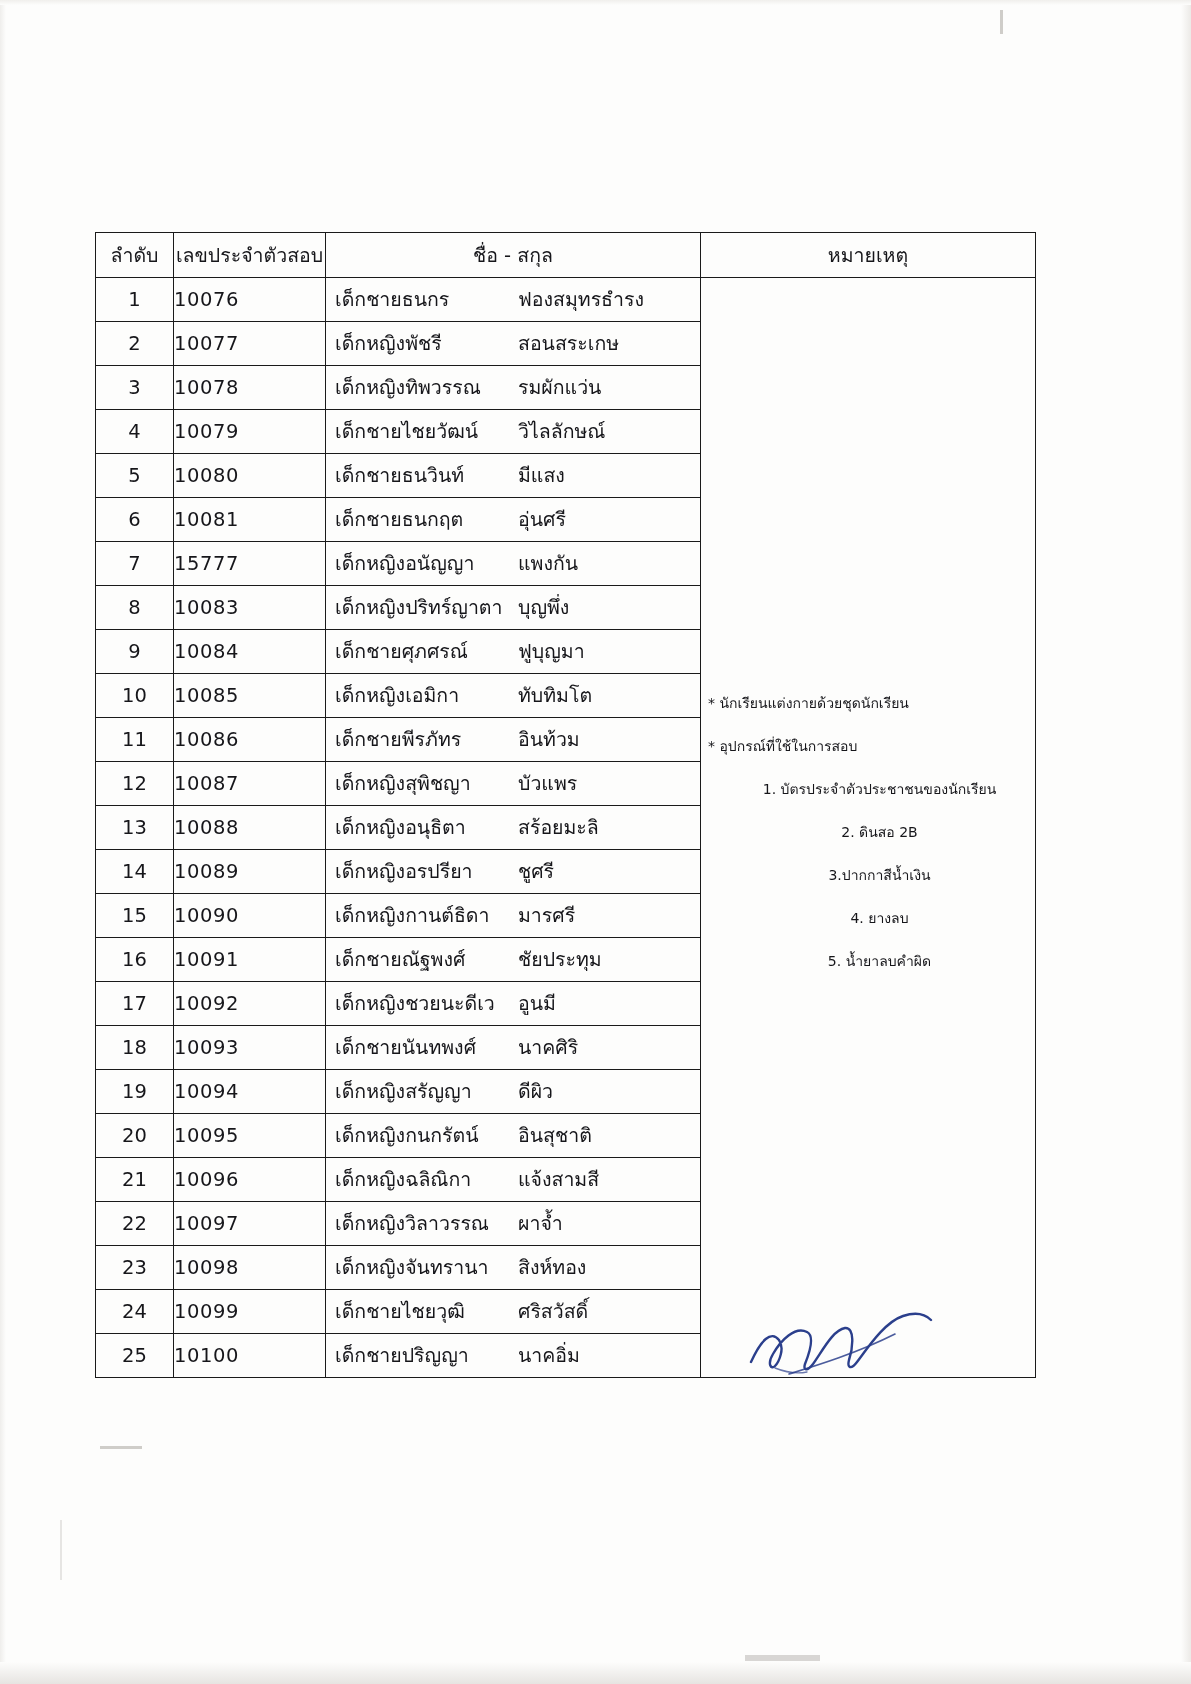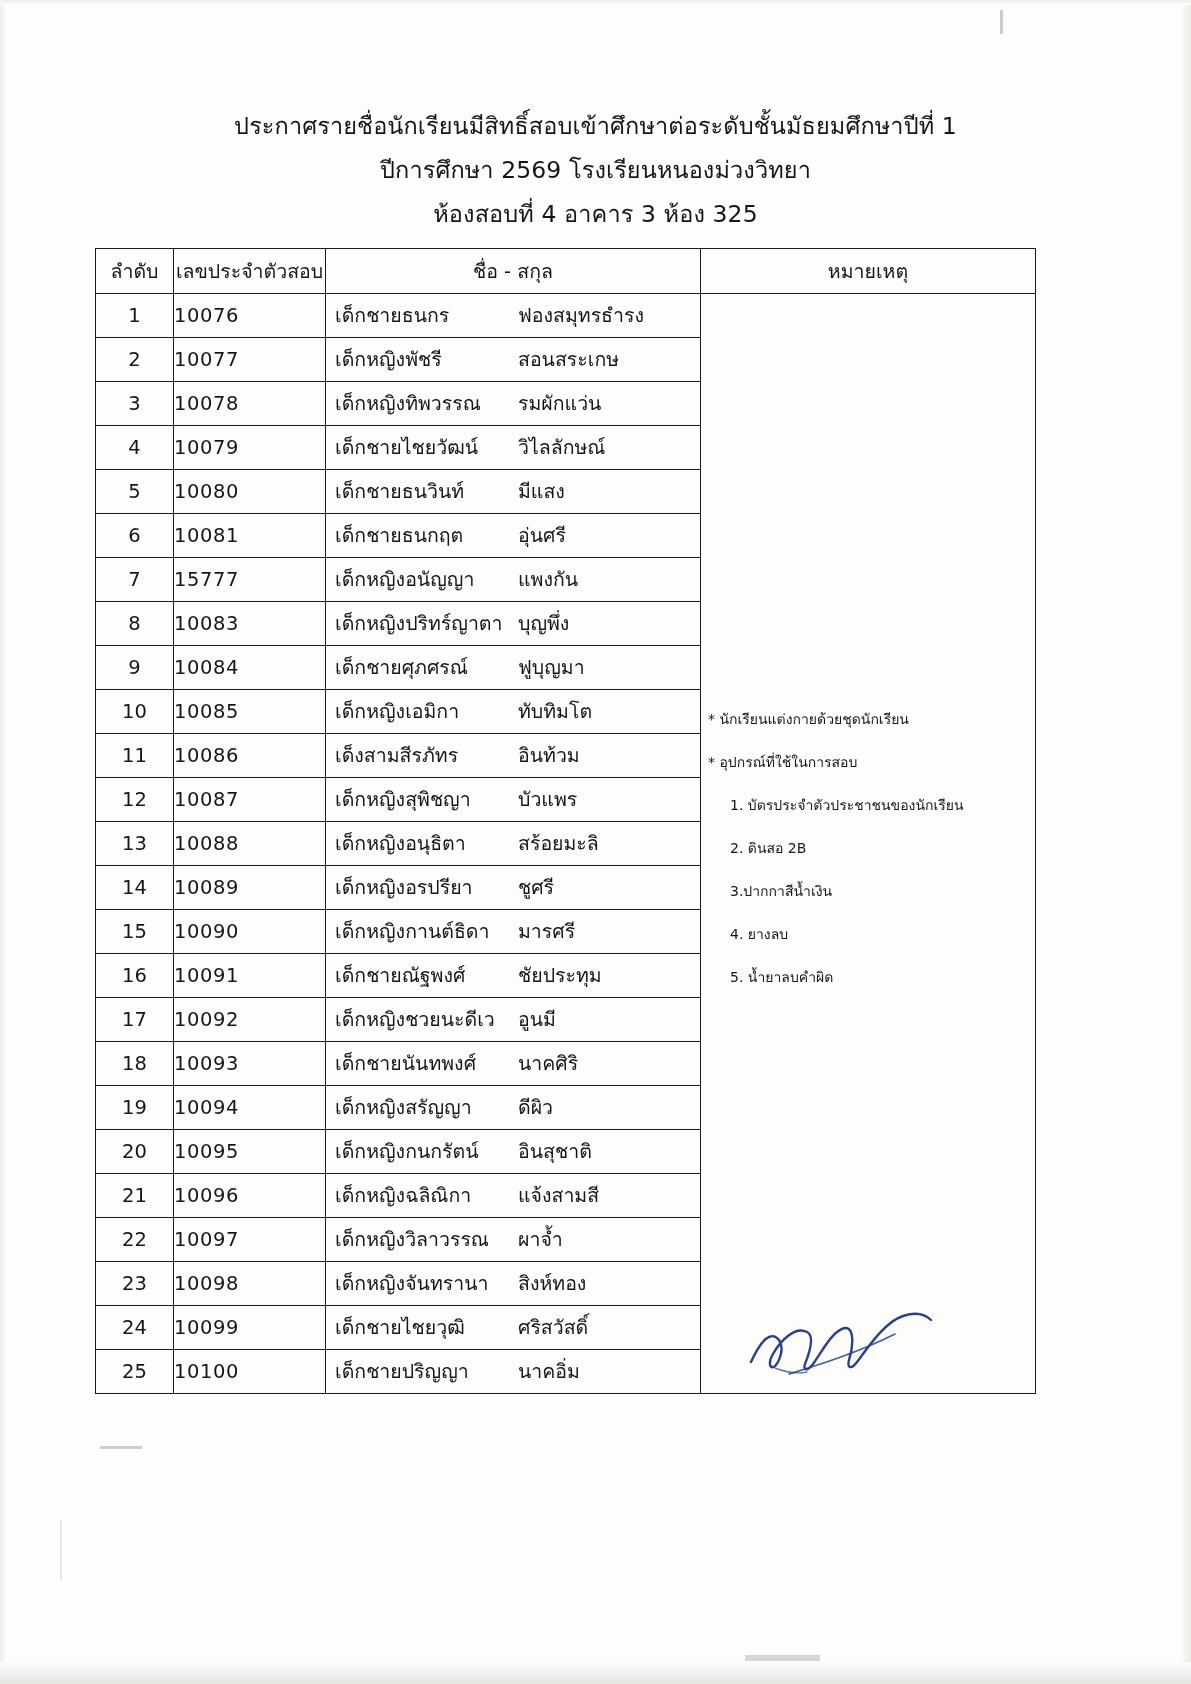--- a/index.html
+++ b/index.html
@@ -49,21 +49,21 @@
     white-space: nowrap;
   }
   .heading .line.l1 { font-size: 23.5px; }
   .heading .line.l2 { font-size: 23.5px; }
   .heading .line.l3 { font-size: 23.5px; }
 
   
   .sheet {
     position: absolute;
     left: 95px;
-    top: 248px;
+    top: 232px;
     width: 940px;
     border-collapse: collapse;
     table-layout: fixed;
   }
   .sheet td, .sheet th {
     border: 1.6px solid #1a1a1a;
     padding: 0;
     vertical-align: middle;
     background: transparent;
   }
@@ -98,21 +98,21 @@
   
   .cell-notes {
     vertical-align: top;
     padding: 10px 6px 0 7px !important;
   }
   .note-line {
     font-size: 14px;
     line-height: 43px;
     white-space: nowrap;
   }
-  .note-line.indent { padding-left: 22px; }
+  .note-line.indent { padding-left: 22px; text-align: center; }
 
   
   .signature {
     position: absolute;
     left: 745px;
     top: 1300px;
     width: 190px;
     height: 90px;
     pointer-events: none;
   }
@@ -134,25 +134,20 @@
 
   <div class="scan-edge left"></div>
   <div class="scan-edge right"></div>
   <div class="scan-edge top"></div>
   <div class="scan-edge bottom"></div>
 
   <div class="speck" style="left:1000px;top:10px;width:3px;height:24px;"></div>
   <div class="speck" style="left:100px;top:1446px;width:42px;height:3px;"></div>
   <div class="speck" style="left:60px;top:1520px;width:2px;height:60px;opacity:.5;"></div>
 
-  <div class="heading">
-    <div class="line l1">ประกาศรายชื่อนักเรียนมีสิทธิ์สอบเข้าศึกษาต่อระดับชั้นมัธยมศึกษาปีที่ 1</div>
-    <div class="line l2">ปีการศึกษา 2569 โรงเรียนหนองม่วงวิทยา</div>
-    <div class="line l3">ห้องสอบที่ 4 อาคาร 3 ห้อง 325</div>
-  </div>
 
   <table class="sheet">
     <colgroup>
       <col class="c-no">
         <col class="c-id">
         <col class="c-name">
         <col class="c-note">
     </colgroup>
     <thead>
       <tr>
@@ -270,21 +265,21 @@
               <span class="fname">เด็กหญิงเอมิกา</span>
               <span class="lname">ทับทิมโต</span>
             </span>
           </td>
         </tr>
         <tr>
           <td class="cell-no">11</td>
           <td class="cell-id">10086</td>
           <td class="cell-name">
             <span class="name-wrap">
-              <span class="fname">เด็งสามสีรภัทร</span>
+              <span class="fname">เด็กชายพีรภัทร</span>
               <span class="lname">อินท้วม</span>
             </span>
           </td>
         </tr>
         <tr>
           <td class="cell-no">12</td>
           <td class="cell-id">10087</td>
           <td class="cell-name">
             <span class="name-wrap">
               <span class="fname">เด็กหญิงสุพิชญา</span>

